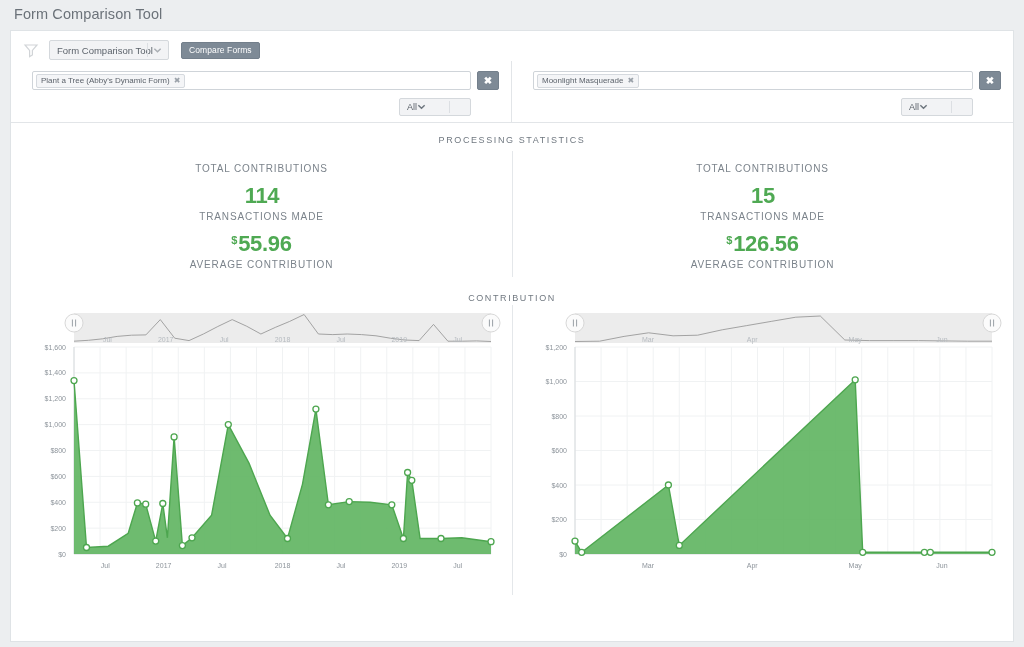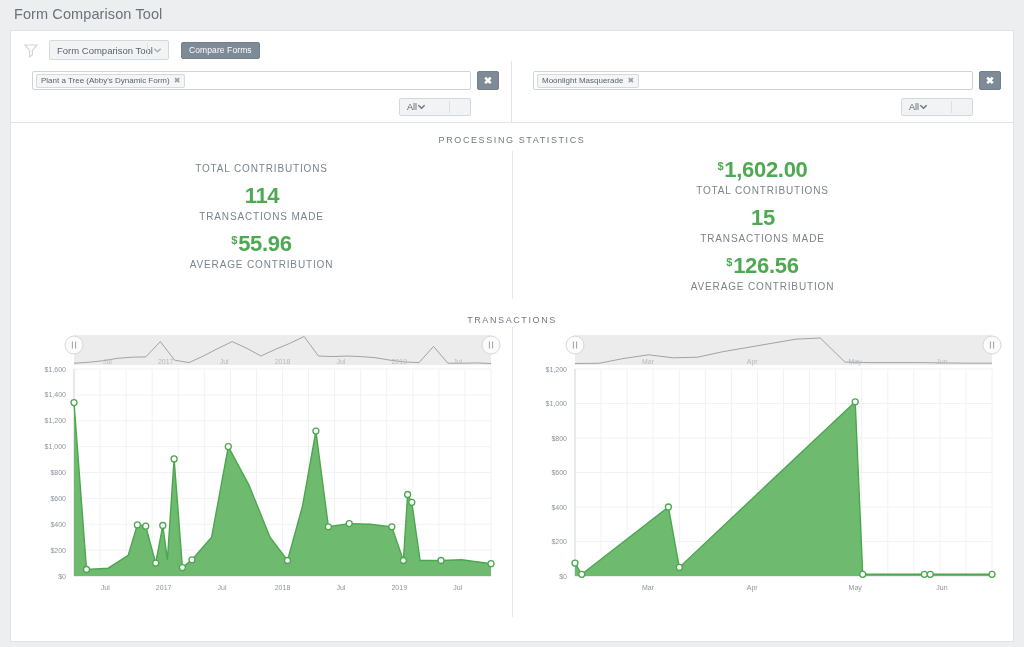--- a/index.html
+++ b/index.html
@@ -303,35 +303,34 @@
         <div class="stat-label">TRANSACTIONS MADE</div>
       </div>
       <div class="stat">
         <div class="stat-value"><span class="cur">$</span><span>55.96</span></div>
         <div class="stat-label">AVERAGE CONTRIBUTION</div>
       </div>
     </div>
 
     <div class="stats-col">
       <div class="stat">
-        <div class="stat-value"><span class="cur">$</span><span>1,602.00</span></div>
         <div class="stat-label">TOTAL CONTRIBUTIONS</div>
       </div>
       <div class="stat">
         <div class="stat-value"><span class="cur"></span><span>15</span></div>
         <div class="stat-label">TRANSACTIONS MADE</div>
       </div>
       <div class="stat">
         <div class="stat-value"><span class="cur">$</span><span>126.56</span></div>
         <div class="stat-label">AVERAGE CONTRIBUTION</div>
       </div>
     </div>
   </div>
 
-  <div class="section-title">TRANSACTIONS</div>
+  <div class="section-title">CONTRIBUTION</div>
 
   <div class="charts-wrap">
     <div class="chart-col" id="chart-left">
         <svg width="502" height="290" viewBox="0 0 502 290" class="chart-svg">
           <g>
             <rect x="63" y="8" width="417" height="30" class="nav-bg"></rect>
             <path d="M63.0 36.2L77.4 35.3L91.8 33.8L106.1 31.4L120.5 30.2L134.9 29.9L149.3 14.6L163.7 33.2L178.0 35.6L192.4 29.0L206.8 21.5L221.2 14.6L235.6 21.2L249.9 29.0L264.3 22.4L278.7 16.4L293.1 9.5L307.4 29.0L321.8 29.6L336.2 29.0L350.6 29.6L365.0 30.8L379.3 33.2L393.7 35.0L408.1 35.6L422.5 19.4L436.9 36.2L451.2 36.2L465.6 35.9L480.0 36.5" class="nav-line"></path>
             <text x="96.36" y="37" class="nav-label">Jul</text>
             <text x="154.74" y="37" class="nav-label">2017</text>
             <text x="213.12" y="37" class="nav-label">Jul</text>

